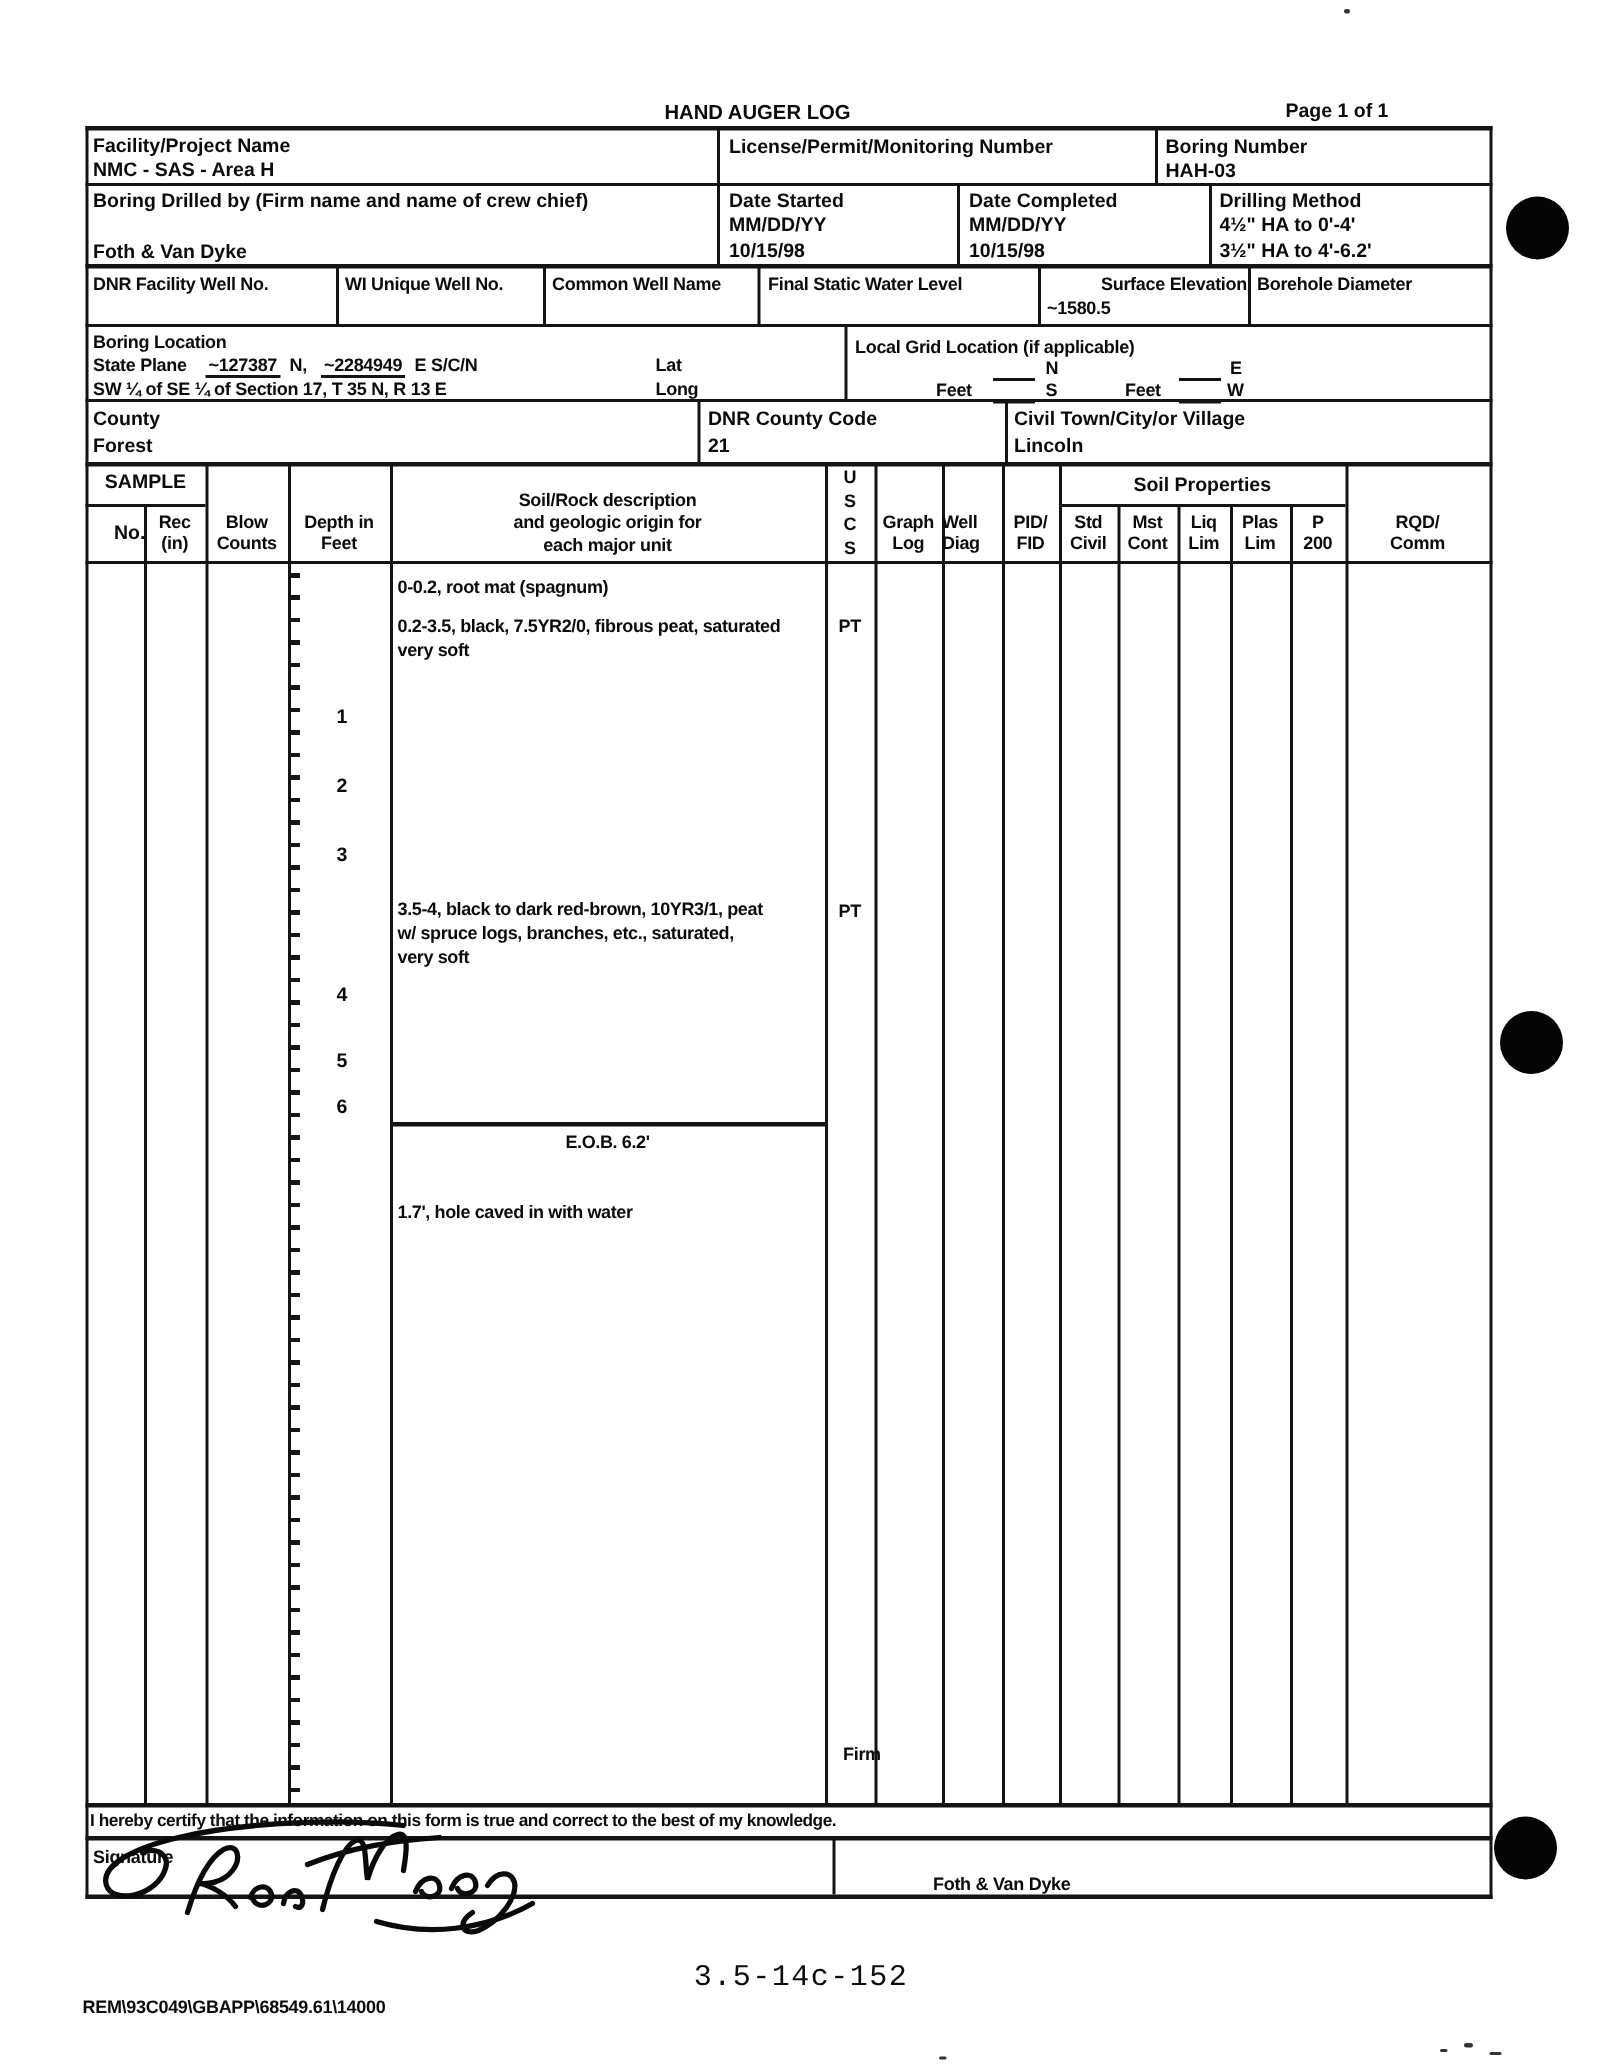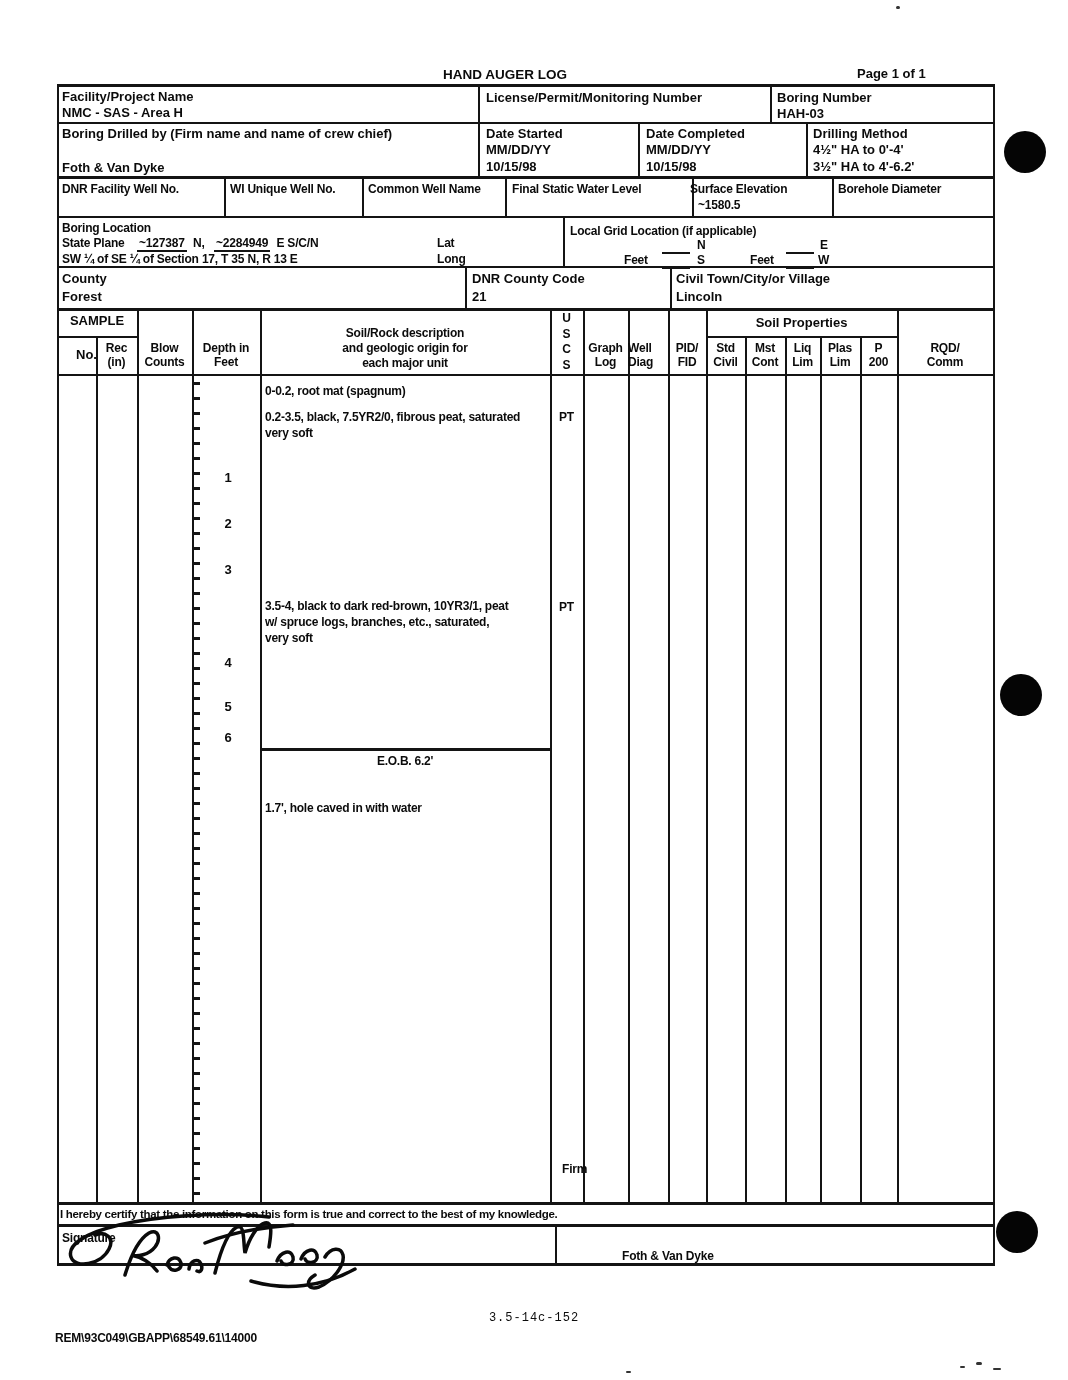--- a/index.html
+++ b/index.html
@@ -14,21 +14,21 @@
   .s12{font-size:12px;letter-spacing:-0.2px;}
   .s11{font-size:11.5px;}
   .desc{font-size:12px;letter-spacing:-0.25px;line-height:16px;}
   .ticks{position:absolute;left:193px;top:382px;width:7px;height:822px;
          background:repeating-linear-gradient(to bottom,#161616 0 3px,transparent 3px 15px);}
   .punch{position:absolute;width:42px;height:42px;background:#050505;border-radius:50%;}
   .speck{position:absolute;background:#333;border-radius:2px;}
   .blank{display:inline-block;width:28px;height:13px;border-bottom:2px solid #141414;}
   .uval{border-bottom:2px solid #141414;padding:0 2px;}
   .mono{font-family:"Liberation Mono","DejaVu Sans Mono",monospace;font-weight:400;
-        font-size:12px;letter-spacing:1px;}
+        font-size:20px;letter-spacing:1px;}
   svg{position:absolute;overflow:visible;}
 </style>
 </head>
 <body>
 
 <div class="page">
 
   <div class="t" style="left:443px;top:67px;font-size:13.5px">HAND AUGER LOG</div>
   <div class="t" style="left:857px;top:66px">Page 1 of 1</div>
 
@@ -92,21 +92,21 @@
   <div class="t" style="left:646px;top:142px">MM/DD/YY</div>
   <div class="t" style="left:646px;top:159px">10/15/98</div>
   <div class="t" style="left:813px;top:126px">Drilling Method</div>
   <div class="t" style="left:813px;top:142px">4½" HA to 0'-4'</div>
   <div class="t" style="left:813px;top:159px">3½" HA to 4'-6.2'</div>
 
   <div class="t s12" style="left:62px;top:182px">DNR Facility Well No.</div>
   <div class="t s12" style="left:230px;top:182px">WI Unique Well No.</div>
   <div class="t s12" style="left:368px;top:182px">Common Well Name</div>
   <div class="t s12" style="left:512px;top:182px">Final Static Water Level</div>
-  <div class="t s12" style="left:690px;top:182px">Surface Elevation</div>
+  <div class="t s12" style="left:734px;top:182px">Surface Elevation</div>
   <div class="t s12" style="left:698px;top:198px">~1580.5</div>
   <div class="t s12" style="left:838px;top:182px">Borehole Diameter</div>
 
   <div class="t s12" style="left:62px;top:221px">Boring Location</div>
   <div class="t s12" style="left:62px;top:236px">
     <span>State Plane</span>&nbsp;&nbsp;&nbsp;
     <span class="uval">~127387</span>&nbsp;
     <span>N,</span>&nbsp;&nbsp;
     <span class="uval">~2284949</span>&nbsp;
     <span>E S/C/N</span>

